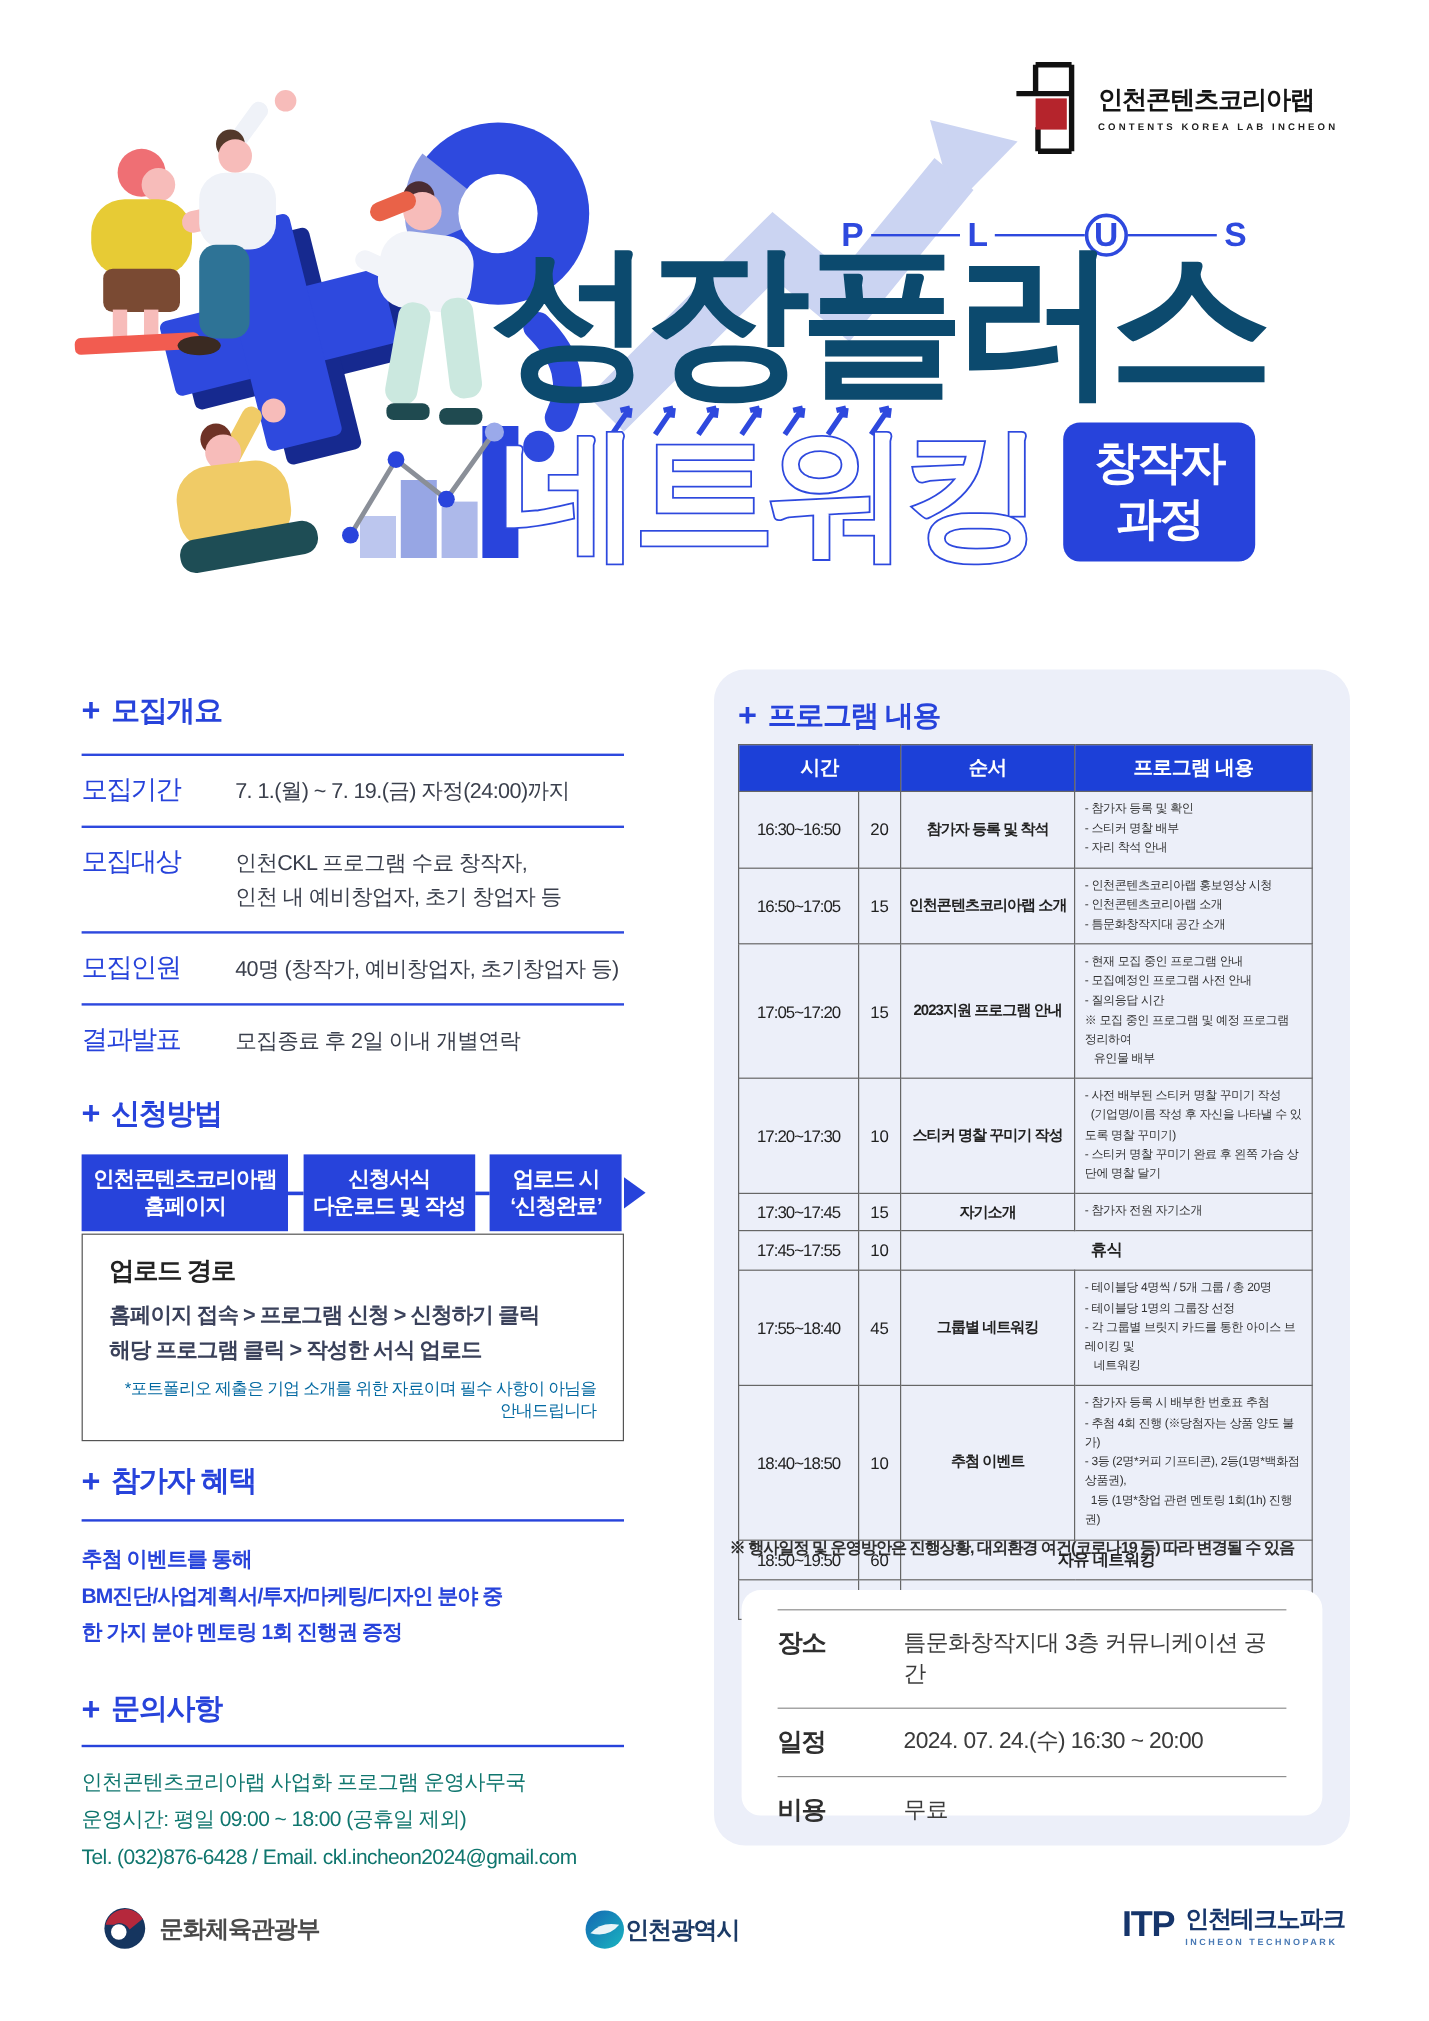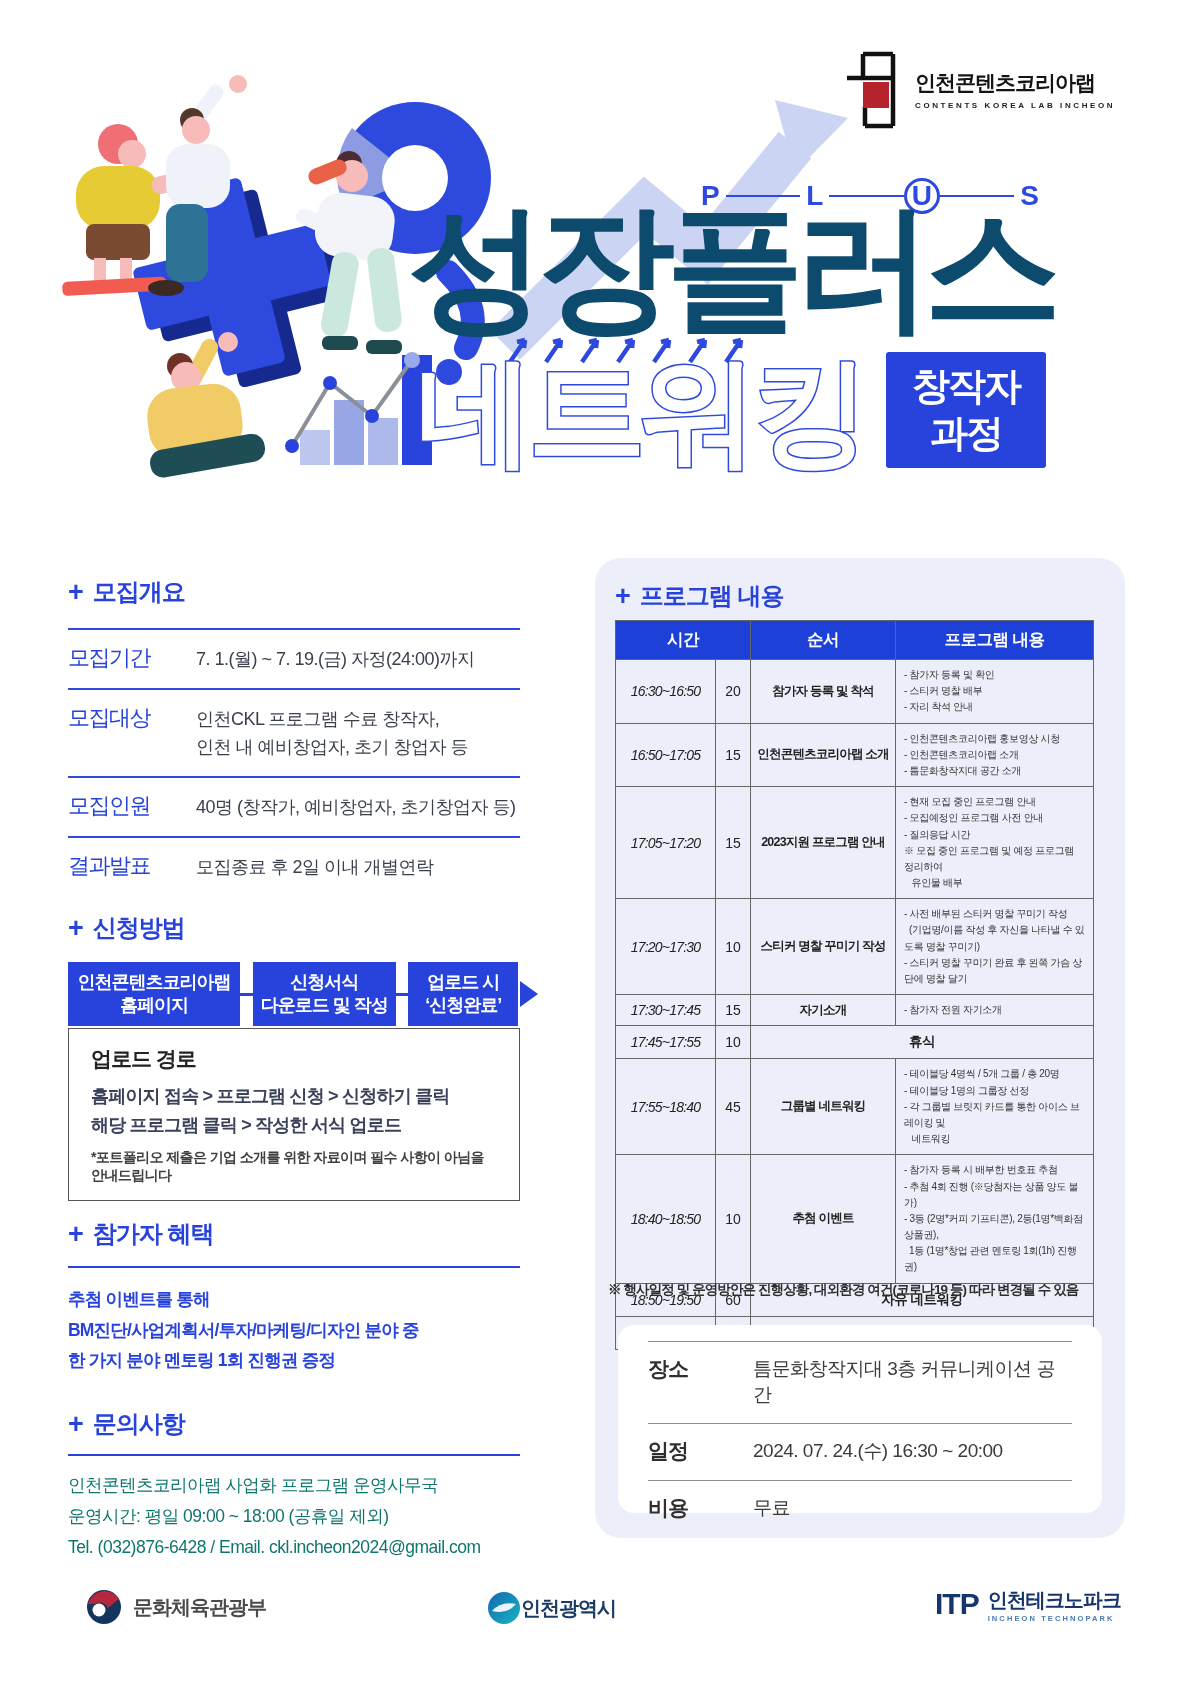--- a/index.html
+++ b/index.html
@@ -17,21 +17,21 @@
   #plus-row .ltr{color:#2E49DE;font-weight:900;font-size:28px;padding:0 6px;}
   #plus-row .seg{flex:1;height:2.5px;background:#2E49DE;}
   #plus-row .u-ring{width:36px;height:36px;border:3px solid #2E49DE;border-radius:50%;
       display:flex;align-items:center;justify-content:center;padding:0;}
 
   #hero-title{position:absolute;left:408px;top:198px;width:640px;font-size:138px;font-weight:900;
       color:#0c4a6e;letter-spacing:-9px;line-height:1;white-space:nowrap;text-align:center;}
   #hero-sub{position:absolute;left:416px;top:352px;font-size:118px;font-weight:900;line-height:1;
       color:#ffffff;-webkit-text-stroke:3px #2E49DE;letter-spacing:-6px;white-space:nowrap;paint-order:stroke fill;}
   #hero-badge{position:absolute;left:886px;top:352px;width:160px;height:116px;background:#2743DB;
-      border-radius:3px;display:flex;align-items:center;justify-content:center;text-align:center;
+      border-radius:14px;display:flex;align-items:center;justify-content:center;text-align:center;
       color:#fff;font-size:38px;font-weight:900;line-height:1.25;white-space:pre-line;letter-spacing:-2px;}
 
   
   .sec-title{display:flex;align-items:center;gap:10px;color:#2743DB;font-weight:900;font-size:24px;letter-spacing:-1px;}
   .sec-title .t-plus{font-size:27px;font-weight:900;}
   .blue-hr{height:2px;background:#2743DB;border:none;margin:0;}
 
   
   #sec-recruit{position:absolute;left:68px;top:576px;width:452px;}
   #recruit-rows{margin-top:20px;}
@@ -47,40 +47,40 @@
   .step-box.b2{width:146px;}
   .step-box.b3{width:112px;}
   .step-seg{width:13px;height:3px;background:#2743DB;}
   .step-arrow{width:0;height:0;border-top:13px solid transparent;border-bottom:13px solid transparent;
       border-left:18px solid #2743DB;margin-left:2px;}
 
   #upload-box{position:absolute;left:68px;top:1028px;width:452px;border:1.3px solid #555;background:#fff;
       padding:16px 22px 15px;}
   #upload-box .ub-title{font-size:21px;font-weight:800;color:#222;letter-spacing:-1px;margin-bottom:9px;}
   #upload-box .ub-line{font-size:18px;font-weight:700;color:#3a415a;line-height:1.6;letter-spacing:-0.8px;}
-  #upload-box .ub-note{font-size:14px;font-weight:700;color:#404040;margin-top:9px;letter-spacing:-0.6px;}
+  #upload-box .ub-note{font-size:14px;font-weight:400;color:#0369a1;margin-top:9px;letter-spacing:-0.6px;text-align:right;}
 
   #sec-benefit{position:absolute;left:68px;top:1218px;width:452px;}
   #sec-benefit .blue-hr{margin-top:16px;}
   #benefit-lines{margin-top:16px;}
   .benefit-line{color:#2743DB;font-weight:800;font-size:17.5px;line-height:1.75;letter-spacing:-0.8px;}
 
   #sec-contact{position:absolute;left:68px;top:1408px;width:452px;}
   #sec-contact .blue-hr{margin-top:14px;}
   #contact-lines{margin-top:14px;}
   .contact-line{color:#0f766e;font-size:17.5px;line-height:1.78;letter-spacing:-0.5px;}
 
   
   #program-panel{position:absolute;left:595px;top:558px;width:530px;height:980px;background:#ECEFF9;border-radius:26px;}
   #program-title{position:absolute;left:20px;top:22px;}
   #program-table{position:absolute;left:20px;top:62px;border-collapse:collapse;table-layout:fixed;width:478px;}
   #program-table th{background:#1C40D8;color:#fff;font-size:16.5px;font-weight:800;padding:8px 2px;
       border:1px solid #666;letter-spacing:-0.5px;}
   #program-table td{border:1px solid #666;vertical-align:middle;}
-  .c-time{font-size:14px;text-align:center;color:#222;letter-spacing:-0.8px;padding:4px 0;font-style:italic;}
+  .c-time{font-size:14px;text-align:center;color:#222;letter-spacing:-0.8px;padding:4px 0;}
   .c-min{font-size:14px;text-align:center;color:#222;padding:4px 0;}
   .c-order{font-size:12.5px;font-weight:700;color:#222;text-align:center;letter-spacing:-0.8px;padding:4px 2px;}
   .c-details{font-size:10px;color:#333;padding:7px 8px;line-height:1.62;letter-spacing:-0.3px;}
   .c-details .detail-line{white-space:pre-wrap;}
   .c-merged{font-size:13.5px;font-weight:700;color:#222;text-align:center;padding:7px 2px;letter-spacing:-0.5px;}
   #program-note{position:absolute;left:13px;top:723px;width:510px;font-size:13.5px;font-weight:700;color:#2e2e2e;
       letter-spacing:-0.9px;white-space:nowrap;}
   #event-box{position:absolute;left:23px;top:767px;width:484px;height:188px;background:#fff;border-radius:16px;
       padding:2px 30px 0;}
   .event-row{display:flex;border-top:1px solid #8f8f8f;padding:13px 0 15px;}

